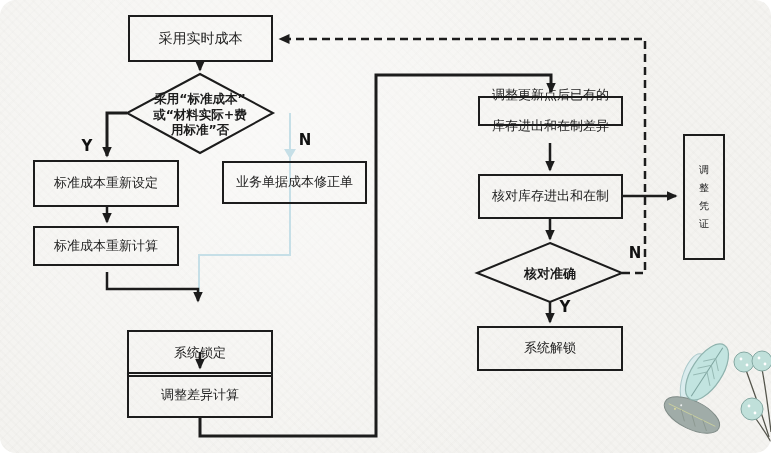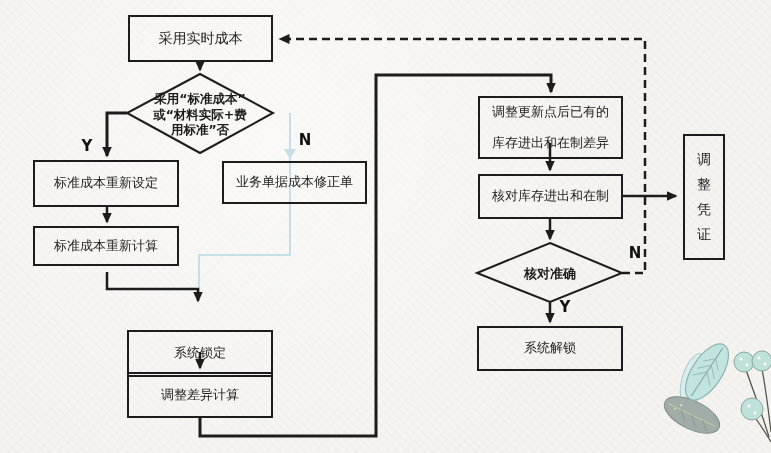--- a/index.html
+++ b/index.html
@@ -4,36 +4,37 @@
 <style>
   html,body{margin:0;padding:0;}
   body{font-family:"DejaVu Sans","Liberation Sans",sans-serif;}
   .canvas{
     position:relative;width:771px;height:453px;overflow:hidden;
     background-color:#f4f3f0;
     background-image:
       radial-gradient(circle at 35% 30%, rgba(255,255,255,.55), transparent 65%),
       repeating-linear-gradient(45deg, rgba(120,120,110,0.025) 0 2px, transparent 2px 6px),
       repeating-linear-gradient(-45deg, rgba(120,120,110,0.02) 0 2px, transparent 2px 7px);
+    border-radius: 16px;
   }
   svg.wires{position:absolute;left:0;top:0;z-index:1;}
   .node{
     position:absolute;z-index:2;border:2px solid #1c1c1c;background:transparent;
     display:flex;flex-direction:column;align-items:center;justify-content:center;
     color:#1c1c1c;font-size:13px;line-height:1.55;text-align:center;box-sizing:border-box;
   }
   .diamond-text{
     position:absolute;z-index:2;color:#1c1c1c;text-align:center;font-weight:bold;
   }
   .branch-label{
     position:absolute;z-index:3;color:#111;font-weight:bold;font-size:15px;
     width:22px;text-align:center;
   }
   .vtext{
-    width:16px;word-break:break-all;line-height:1.8;font-size:14px;text-align:center;
+    width:16px;word-break:break-all;line-height:1.8;font-size:10px;text-align:center;
   }
   .deco{position:absolute;z-index:0;}
 </style>
 </head>
 <body>
 
 <div class="canvas">
 
   <svg class="deco" style="left:640px;top:330px;" width="131" height="123" viewBox="0 0 131 123">
 
@@ -128,21 +129,21 @@
   </div>
 
   <div class="node" style="left:127px;top:305px;width:146px;height:47px;margin-top:25px;">
     <div>系统锁定</div>
   </div>
 
   <div class="node" style="left:127px;top:372px;width:146px;height:46px;">
     <div>调整差异计算</div>
   </div>
 
-  <div class="node" style="left:478px;top:96px;width:145px;height:63px;line-height:1.45;gap:12px;">
+  <div class="node" style="left:478px;top:96px;width:145px;height:30px;line-height:1.45;gap:12px;">
     <div>调整更新点后已有的</div>
     <div>库存进出和在制差异</div>
   </div>
 
   <div class="node" style="left:478px;top:174px;width:145px;height:45px;line-height:1.45;">
     <div>核对库存进出和在制</div>
   </div>
 
   <div class="diamond-text" style="left:500px;top:265px;width:100px;font-size:13px;">
     <div>核对准确</div>

